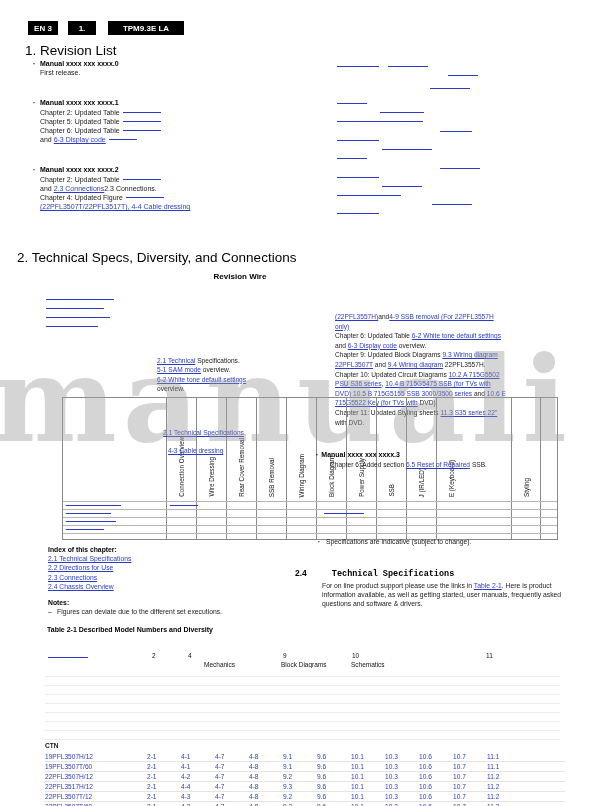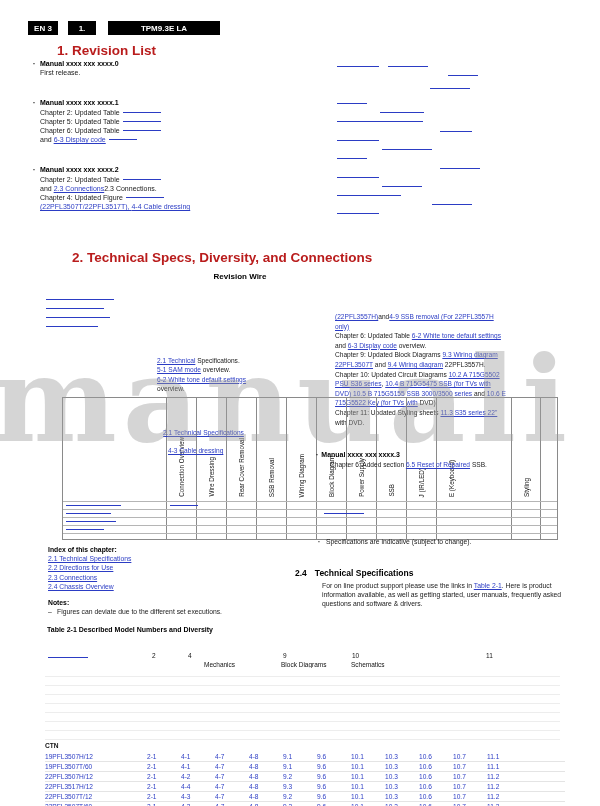--- a/index.html
+++ b/index.html
@@ -2,25 +2,25 @@
 <html><head>
 <meta charset="utf-8">
 <style>
   html,body{margin:0;padding:0;background:#888;}
   .page{position:relative;width:600px;height:806px;background:#fff;margin:0 auto;
         font-family:"Liberation Sans",sans-serif;color:#1a1a1a;overflow:hidden;}
 
   
   .badge{position:absolute;top:21px;height:14px;background:#000;color:#fff;font-weight:bold;
          font-size:8px;display:flex;align-items:center;justify-content:center;}
-  #b1{left:28px;width:30px}#b2{left:68px;width:28px}#b3{left:108px;width:112px}
-
-  .h-main{position:absolute;font-size:13.5px;font-weight:bold;color:#b91c1c;margin-left:32px;}
+  #b1{left:28px;width:30px}#b2{left:68px;width:28px}#b3{left:108px;width:76px}
+
+  .h-main{position:absolute;font-size:13.5px;font-weight:normal;color:#000000;}
   #sec1-title{left:25px;top:43px}
-  #sec2-title{left:40px;top:250px}
+  #sec2-title{left:17px;top:250px}
   #sec2-subtitle{position:absolute;left:150px;top:272px;width:180px;text-align:center;
                  font-size:8px;font-weight:bold;color:#000;}
 
   
   #sec1-entries{position:absolute;left:40px;top:59px;width:300px;font-size:7px;line-height:9.2px;}
   .entry{margin-bottom:21px;}
   .entry-title{font-weight:bold;position:relative;color:#000;}
   .entry-title::before{content:"\00b7";position:absolute;left:-7px;top:0;}
   .line,.rline{white-space:nowrap;}
 
@@ -51,21 +51,21 @@
   #index{position:absolute;left:48px;top:545px;font-size:6.8px;line-height:9.2px;}
   #index-title,#notes-title{font-weight:bold;color:#000;}
   .ilink{color:#2b3cc4;text-decoration:underline;cursor:pointer;}
   #notes{position:absolute;left:48px;top:598px;font-size:6.8px;line-height:9.2px;}
   .note-item{position:relative;padding-left:9px;}
   .note-item::before{content:"\2013";position:absolute;left:0;}
 
   #spec-note{position:absolute;left:318px;top:538px;font-size:6.8px;padding-left:8px;width:240px;}
   #spec-note::before{content:"\00b7";position:absolute;left:0;font-weight:bold;}
   #tech-head{position:absolute;left:295px;top:568px;font-size:8.5px;font-weight:bold;color:#000;}
-  #tech-heading{margin-left:8px;}
+  #tech-heading{margin-left:25px;font-family:Liberation Mono, monospace;}
   #tech-body{position:absolute;left:322px;top:581px;width:240px;font-size:6.8px;line-height:9px;}
 
   #tbl-caption{position:absolute;left:47px;top:626px;font-size:7px;font-weight:bold;color:#000;}
   .gnum,.glabel{position:absolute;font-size:6.5px;color:#111;}
 
   
   #grid{position:absolute;left:45px;top:668px;width:515px;height:72px;
         background:repeating-linear-gradient(to bottom,#fff 0 8px,#ededed 8px 9px);}
   #models{position:absolute;left:45px;top:742px;width:520px;font-size:6.6px;}
   #ctn-label{font-weight:bold;color:#111;height:10px;display:block;}

